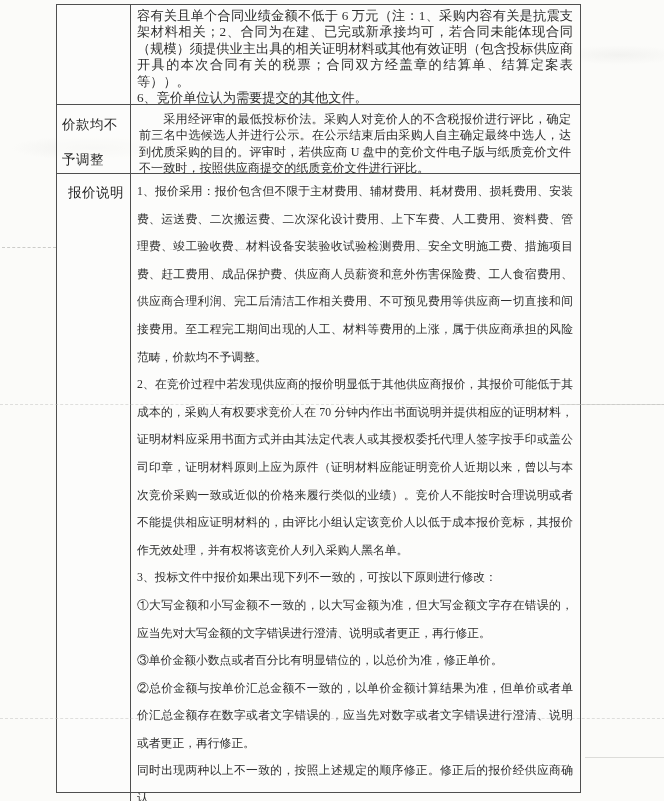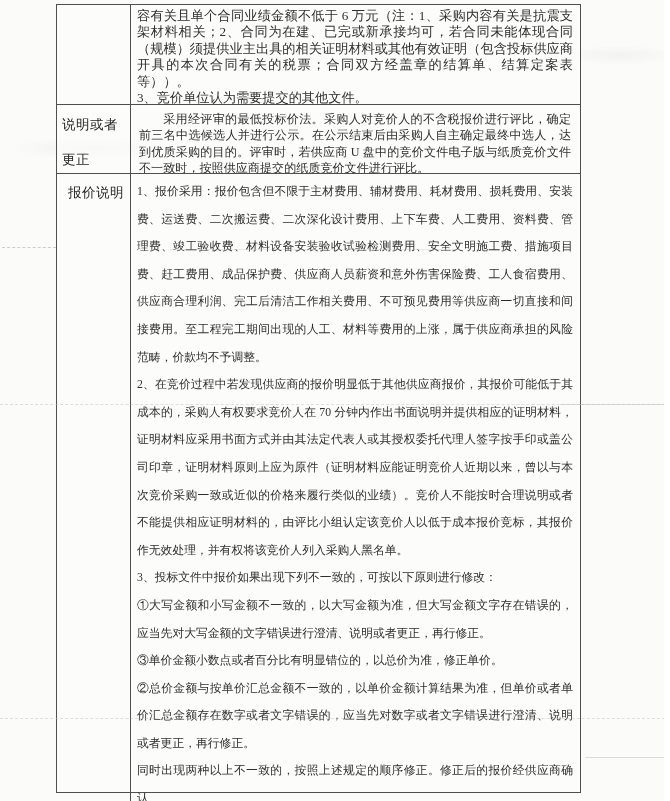--- a/index.html
+++ b/index.html
@@ -55,27 +55,27 @@
 <body>
 
 <div class="page">
 
   <div class="doc-table">
 
     <div class="row row1">
       <div class="cell label"></div>
       <div class="cell content content-r1">
         <p class="r1-body">容有关且单个合同业绩金额不低于 6 万元（注：1、采购内容有关是抗震支架材料相关；2、合同为在建、已完或新承接均可，若合同未能体现合同（规模）须提供业主出具的相关证明材料或其他有效证明（包含投标供应商开具的本次合同有关的税票；合同双方经盖章的结算单、结算定案表等））。</p>
-        <p class="r1-item">3、竞价单位认为需要提交的其他文件。</p>
+        <p class="r1-item">6、竞价单位认为需要提交的其他文件。</p>
 
       </div>
     </div>
 
     <div class="row row2">
-      <div class="cell label label2">说明或者更正</div>
+      <div class="cell label label2">价款均不予调整</div>
       <div class="cell content content-r2">
         <p>采用经评审的最低投标价法。采购人对竞价人的不含税报价进行评比，确定前三名中选候选人并进行公示。在公示结束后由采购人自主确定最终中选人，达到优质采购的目的。评审时，若供应商 U 盘中的竞价文件电子版与纸质竞价文件不一致时，按照供应商提交的纸质竞价文件进行评比。</p>
       </div>
     </div>
 
     <div class="row row3">
       <div class="cell label label3">报价说明</div>
       <div class="cell content content-r3">
         <p>1、报价采用：报价包含但不限于主材费用、辅材费用、耗材费用、损耗费用、安装费、运送费、二次搬运费、二次深化设计费用、上下车费、人工费用、资料费、管理费、竣工验收费、材料设备安装验收试验检测费用、安全文明施工费、措施项目费、赶工费用、成品保护费、供应商人员薪资和意外伤害保险费、工人食宿费用、供应商合理利润、完工后清洁工作相关费用、不可预见费用等供应商一切直接和间接费用。至工程完工期间出现的人工、材料等费用的上涨，属于供应商承担的风险范畴，价款均不予调整。</p>
         <p>2、在竞价过程中若发现供应商的报价明显低于其他供应商报价，其报价可能低于其成本的，采购人有权要求竞价人在 70 分钟内作出书面说明并提供相应的证明材料，证明材料应采用书面方式并由其法定代表人或其授权委托代理人签字按手印或盖公司印章，证明材料原则上应为原件（证明材料应能证明竞价人近期以来，曾以与本次竞价采购一致或近似的价格来履行类似的业绩）。竞价人不能按时合理说明或者不能提供相应证明材料的，由评比小组认定该竞价人以低于成本报价竞标，其报价作无效处理，并有权将该竞价人列入采购人黑名单。</p>

